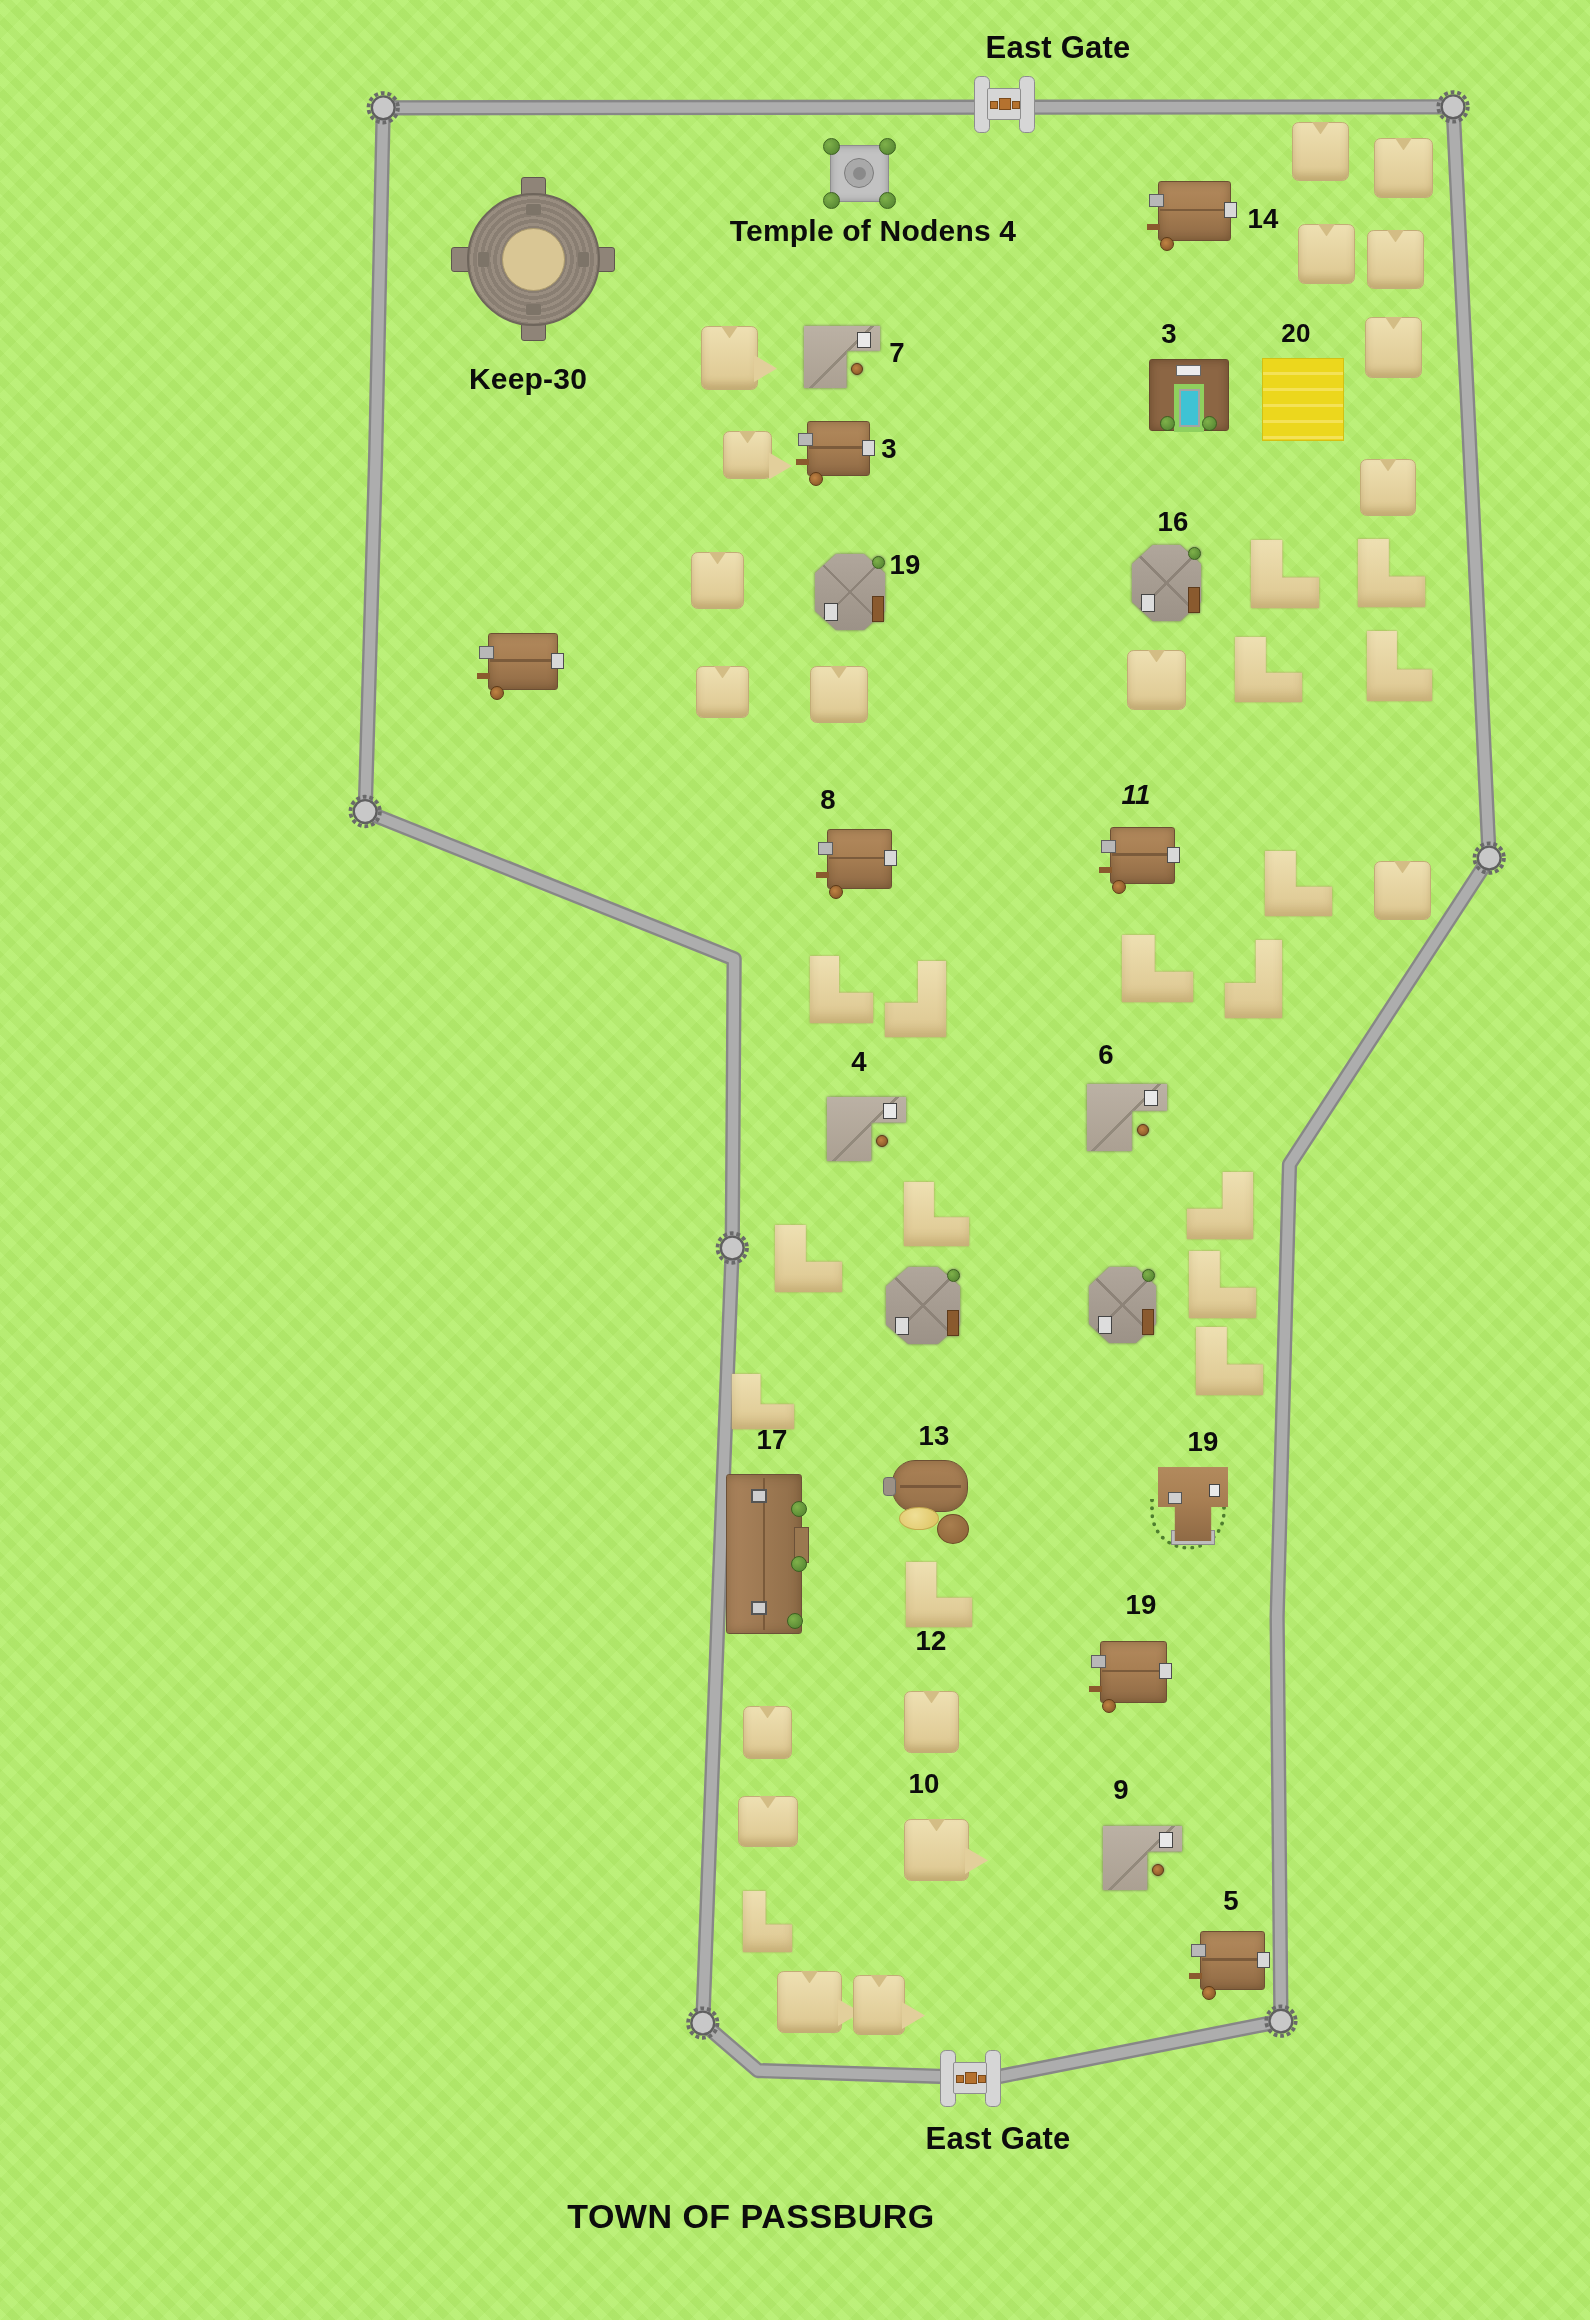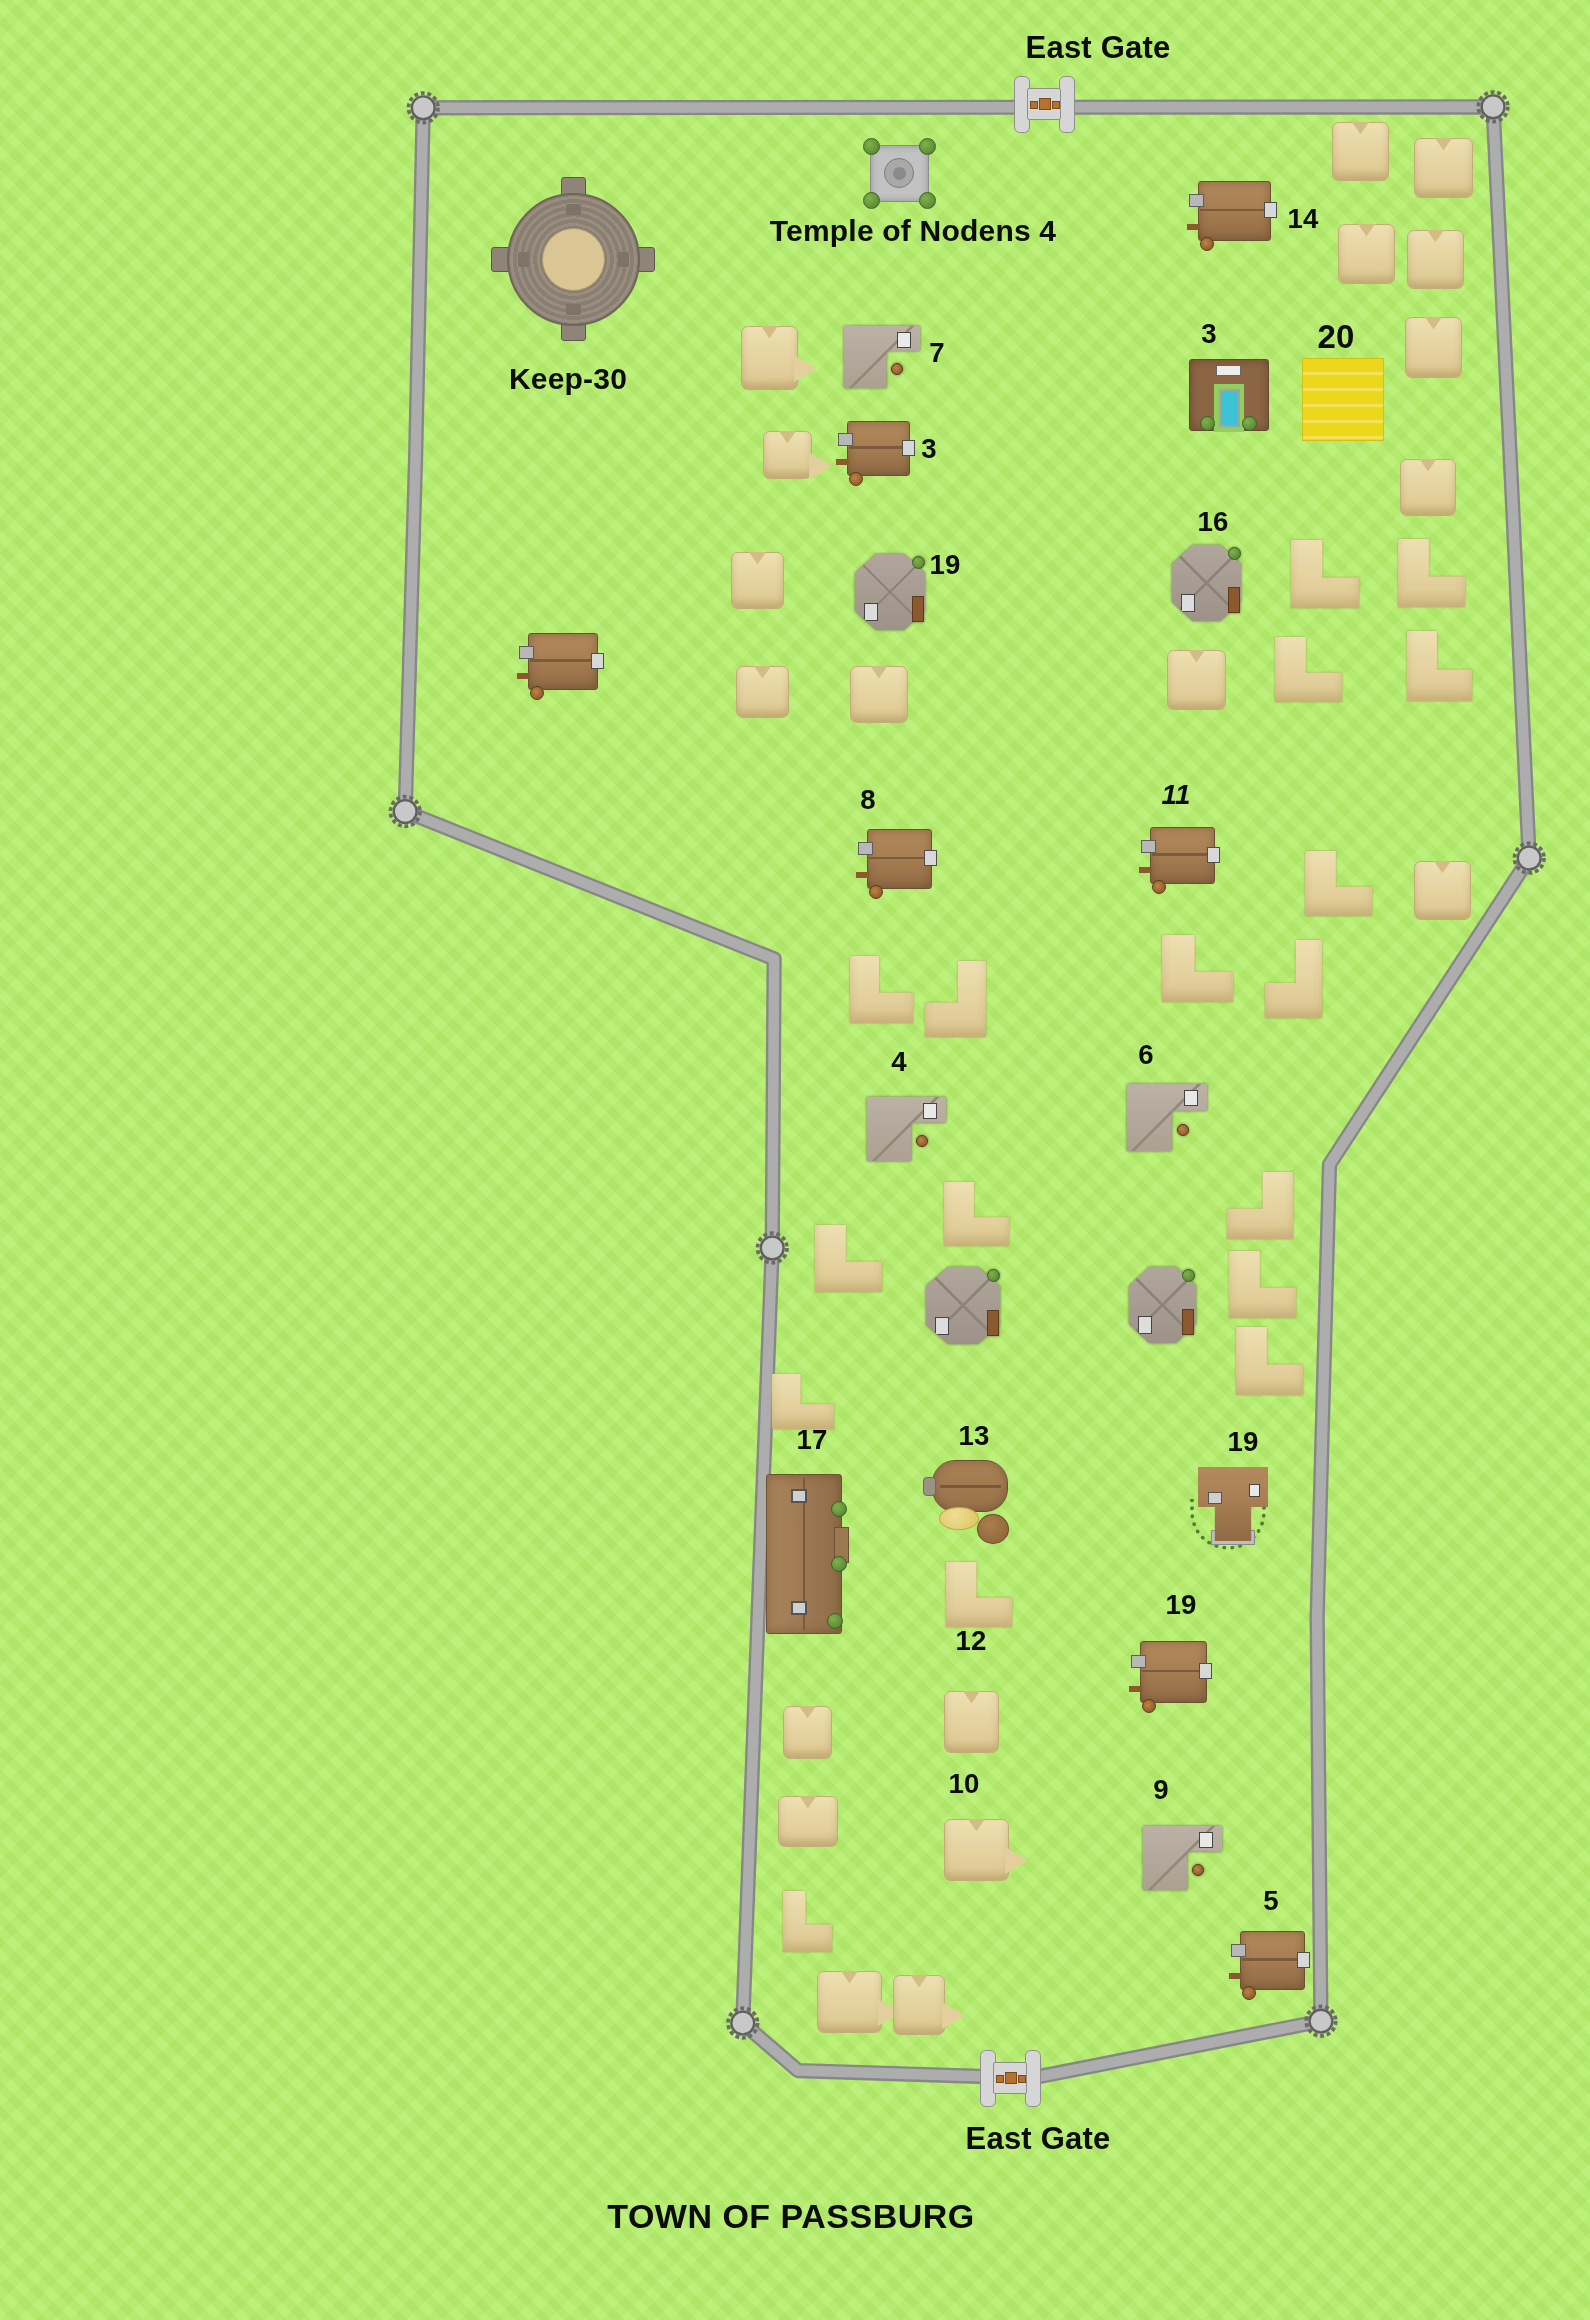--- a/index.html
+++ b/index.html
@@ -5,21 +5,21 @@
   html,body{margin:0;padding:0;}
   body{
     width:1590px;height:2321px;position:relative;overflow:hidden;
     font-family:"Liberation Sans",sans-serif;
     background:
       repeating-linear-gradient(45deg, rgba(255,255,255,.05) 0 8.6px, rgba(0,0,0,.025) 8.6px 17px),
       repeating-linear-gradient(-45deg, rgba(255,255,255,.03) 0 12.4px, rgba(60,120,0,.03) 12.4px 25px),
       #b6ef6e;
   }
   *,*::before,*::after{box-sizing:border-box;}
-  #map-root{position:absolute;inset:0;margin-left:40px;}
+  #map-root{position:absolute;inset:0;}
   #wall-svg{position:absolute;left:0;top:0;}
   #buildings-layer,#labels-layer,#gates-layer{position:absolute;inset:0;}
   .map-label{
     position:absolute;transform:translateX(-50%);
     font-weight:bold;color:#0c0c0c;white-space:nowrap;line-height:1;
     letter-spacing:0.2px;
   }
   #map-title{
     position:absolute;transform:translateX(-50%);
     font-weight:bold;color:#0c0c0c;white-space:nowrap;line-height:1;
@@ -418,21 +418,21 @@
       </div>
     </div>
   <div id="labels-layer">
       <span class="map-label" style="left: 1058px; top: 32px; font-size: 31px;">East Gate</span>
       <span class="map-label" style="left: 873px; top: 216px; font-size: 30px;">Temple of Nodens 4</span>
       <span class="map-label" style="left: 528px; top: 364px; font-size: 30px;">Keep-30</span>
       <span class="map-label" style="left: 1263px; top: 205px; font-size: 27.6px;">14</span>
       <span class="map-label" style="left: 897px; top: 339px; font-size: 27.6px;">7</span>
       <span class="map-label" style="left: 889px; top: 435px; font-size: 27.6px;">3</span>
       <span class="map-label" style="left: 1169px; top: 320px; font-size: 27.6px;">3</span>
-      <span class="map-label" style="left: 1296px; top: 320px; font-size: 33px;">20</span>
+      <span class="map-label" style="left: 1296px; top: 320px; font-size: 26px;">20</span>
       <span class="map-label" style="left: 905px; top: 551px; font-size: 27.6px;">19</span>
       <span class="map-label" style="left: 1173px; top: 508px; font-size: 27.6px;">16</span>
       <span class="map-label" style="left: 828px; top: 786px; font-size: 27.6px;">8</span>
       <span class="map-label" style="left: 1136px; top: 781px; font-size: 27.6px; font-style: italic;">11</span>
       <span class="map-label" style="left: 859px; top: 1048px; font-size: 27.6px;">4</span>
       <span class="map-label" style="left: 1106px; top: 1041px; font-size: 27.6px;">6</span>
       <span class="map-label" style="left: 772px; top: 1426px; font-size: 27.6px;">17</span>
       <span class="map-label" style="left: 934px; top: 1422px; font-size: 27.6px;">13</span>
       <span class="map-label" style="left: 1203px; top: 1428px; font-size: 27.6px;">19</span>
       <span class="map-label" style="left: 931px; top: 1627px; font-size: 27.6px;">12</span>

